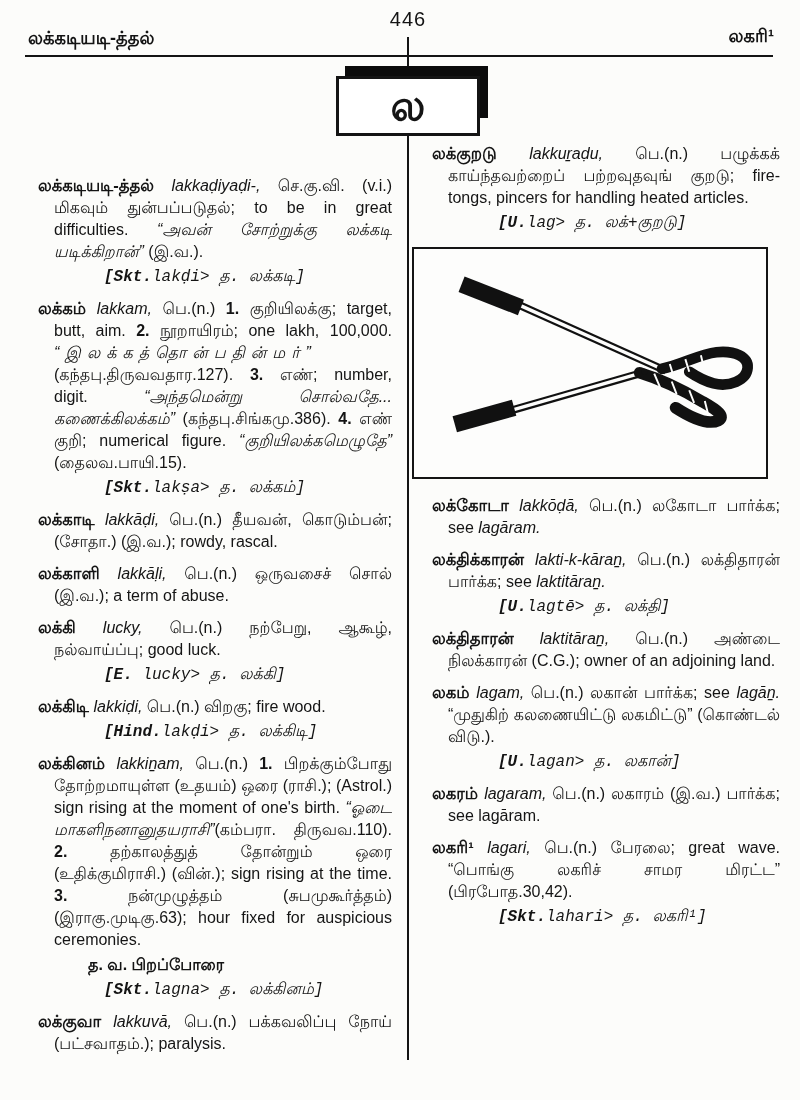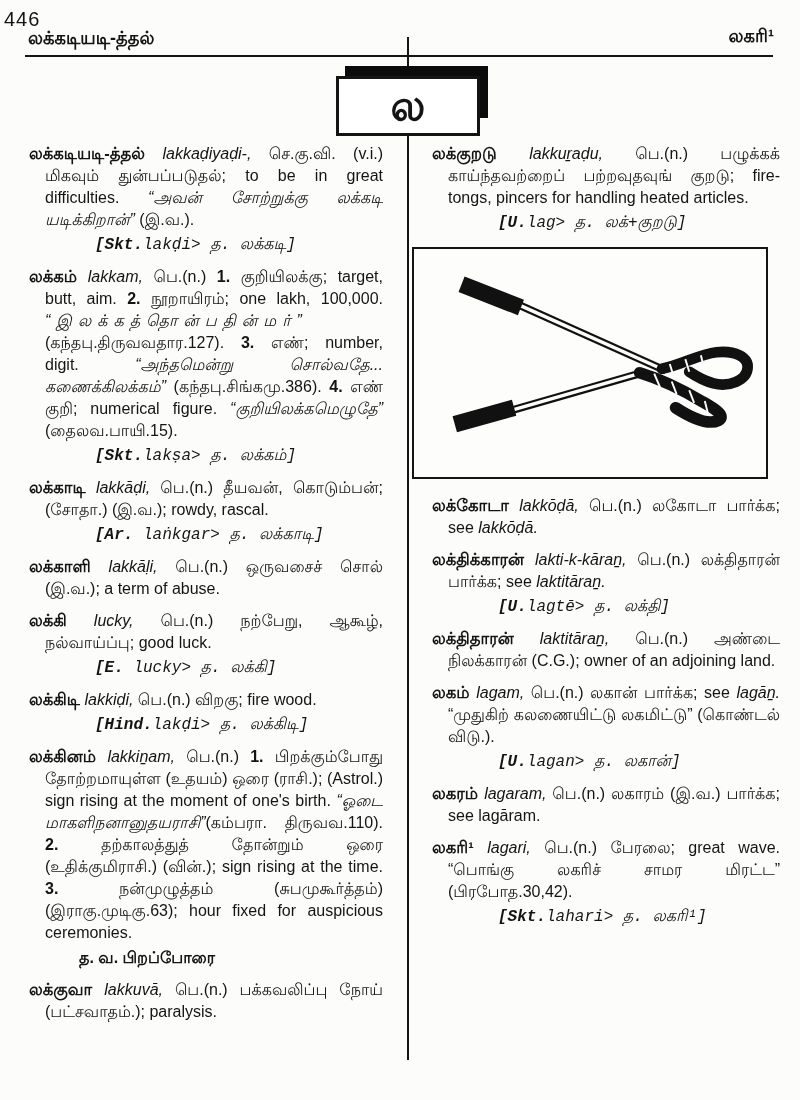--- a/index.html
+++ b/index.html
@@ -2,33 +2,33 @@
 <html><head>
 <meta charset="utf-8">
 <style>
   html,body { margin:0; padding:0; background:#ffffff; }
   .page {
     position:relative; width:800px; height:1100px; overflow:hidden;
     background:#fcfcfa; color:#141414;
     font-family:"Liberation Sans","DejaVu Sans",sans-serif;
   }
   .running-head-left { position:absolute; left:28px; top:28px; font-weight:bold; font-size:18px; }
-  .page-number      { position:absolute; left:4px; right:0; top:8px; font-size:20px; letter-spacing:1px; }
+  .page-number      { position:absolute; left:16px; right:0; top:8px; text-align:center; font-size:20px; letter-spacing:1px; }
   .running-head-right{ position:absolute; right:26px; top:26px; font-weight:bold; font-size:18px; text-align:right; }
   .hrule { position:absolute; left:25px; width:748px; top:55px; height:2px; background:#141414; }
   .vrule { position:absolute; left:407px; top:37px; width:2px; height:1023px; background:#141414; }
   .letterbox-shadow { position:absolute; left:345px; top:66px; width:143px; height:52px; background:#0b0b0b; }
   .letterbox {
     position:absolute; left:336px; top:76px; width:138px; height:54px;
     background:#ffffff; border:3px solid #141414;
     display:flex; align-items:center; justify-content:center;
   }
   .letterbox span { font-size:42px; font-weight:bold; line-height:1; }
   .col { position:absolute; top:142px; font-size:16px; line-height:22px; }
-  .col-left  { left:21px;  width:362px; }
+  .col-left  { left:30px;  width:362px;margin-top:32px; }
   .col-right { left:424px; width:356px; }
   .entry { margin:0 0 9px 0; }
   .para { margin:0; padding-left:24px; text-indent:-16px; text-align:justify; }
   .ety  { margin:3px 0 3px 0; padding-left:74px; font-style:italic;font-family:Liberation Mono, monospace; }
   .tv   { margin:3px 0 0 0;  padding-left:58px; font-weight:bold; }
   .seg-hw   { font-weight:bold; font-size:16.5px; }
   .seg-tr   { font-style:italic; }
   .seg-qt   { font-style:italic; }
   .seg-sp   { font-style:italic; letter-spacing:6px; }
   .seg-b    { font-weight:bold; }
@@ -57,36 +57,36 @@
       <div class="entry">
         <p class="para"><span class="seg-hw">லக்கடியடி-த்தல் </span><span class="seg-tr">lakkaḍiyaḍi-, </span><span class="seg-txt">செ.கு.வி. (v.i.) மிகவும் துன்பப்படுதல்; to be in great difficulties. </span><span class="seg-qt">“அவன் சோற்றுக்கு லக்கடி யடிக்கிறான்” </span><span class="seg-txt">(இ.வ.).</span></p>
         <p class="ety"><span class="seg-etyb">[Skt.</span><span class="seg-tr">lakḍi&gt; த. லக்கடி]</span></p>
       </div>
       <div class="entry">
         <p class="para"><span class="seg-hw">லக்கம் </span><span class="seg-tr">lakkam, </span><span class="seg-txt">பெ.(n.) </span><span class="seg-b">1. </span><span class="seg-txt">குறியிலக்கு; target, butt, aim. </span><span class="seg-b">2. </span><span class="seg-txt">நூறாயிரம்; one lakh, 100,000. </span><span class="seg-sp">“இலக்கத்தொன்பதின்மர்” </span><span class="seg-txt">(கந்தபு.திருவவதார.127). </span><span class="seg-b">3. </span><span class="seg-txt">எண்; number, digit. </span><span class="seg-qt">“அந்தமென்று சொல்வதே... கணைக்கிலக்கம்” </span><span class="seg-txt">(கந்தபு.சிங்கமு.386). </span><span class="seg-b">4. </span><span class="seg-txt">எண் குறி; numerical figure. </span><span class="seg-qt">“குறியிலக்கமெழுதே” </span><span class="seg-txt">(தைலவ.பாயி.15).</span></p>
         <p class="ety"><span class="seg-etyb">[Skt.</span><span class="seg-tr">lakṣa&gt; த. லக்கம்]</span></p>
       </div>
       <div class="entry">
         <p class="para"><span class="seg-hw">லக்காடி </span><span class="seg-tr">lakkāḍi, </span><span class="seg-txt">பெ.(n.) தீயவன், கொடும்பன்; (சோதா.) (இ.வ.); rowdy, rascal.</span></p>
-        <p class="ety"><span class="seg-etyb">[Ar. </span><span class="seg-tr">laṅkgar&gt; த. லக்காடி]</span></p>
       </div>
       <div class="entry">
         <p class="para"><span class="seg-hw">லக்காளி </span><span class="seg-tr">lakkāḷi, </span><span class="seg-txt">பெ.(n.) ஒருவசைச் சொல் (இ.வ.); a term of abuse.</span></p>
       </div>
       <div class="entry">
         <p class="para"><span class="seg-hw">லக்கி </span><span class="seg-tr">lucky, </span><span class="seg-txt">பெ.(n.) நற்பேறு, ஆகூழ், நல்வாய்ப்பு; good luck.</span></p>
         <p class="ety"><span class="seg-etyb">[E. </span><span class="seg-tr">lucky&gt; த. லக்கி]</span></p>
       </div>
       <div class="entry">
         <p class="para"><span class="seg-hw">லக்கிடி </span><span class="seg-tr">lakkiḍi, </span><span class="seg-txt">பெ.(n.) விறகு; fire wood.</span></p>
         <p class="ety"><span class="seg-etyb">[Hind.</span><span class="seg-tr">lakḍi&gt; த. லக்கிடி]</span></p>
       </div>
       <div class="entry">
         <p class="para"><span class="seg-hw">லக்கினம் </span><span class="seg-tr">lakkiṉam, </span><span class="seg-txt">பெ.(n.) </span><span class="seg-b">1. </span><span class="seg-txt">பிறக்கும்போது தோற்றமாயுள்ள (உதயம்) ஒரை (ராசி.); (Astrol.) sign rising at the moment of one's birth. </span><span class="seg-qt">“ஓடை மாகளிநனானுதயராசி”</span><span class="seg-txt">(கம்பரா. திருவவ.110). </span><span class="seg-b">2. </span><span class="seg-txt">தற்காலத்துத் தோன்றும் ஒரை (உதிக்குமிராசி.) (வின்.); sign rising at the time. </span><span class="seg-b">3. </span><span class="seg-txt">நன்முழுத்தம் (சுபமுகூர்த்தம்) (இராகு.முடிகு.63); hour fixed for auspicious ceremonies.</span></p>
         <p class="tv"><span class="seg-b">த. வ. பிறப்போரை</span></p>
+        <p class="ety"><span class="seg-etyb">[Skt.</span><span class="seg-tr">lagna&gt; த. லக்கினம்]</span></p>
       </div>
       <div class="entry">
         <p class="para"><span class="seg-hw">லக்குவா </span><span class="seg-tr">lakkuvā, </span><span class="seg-txt">பெ.(n.) பக்கவலிப்பு நோய் (பட்சவாதம்.); paralysis.</span></p>
       </div>
     </div>
   <div class="col col-right">
       <div class="entry">
         <p class="para"><span class="seg-hw">லக்குறடு </span><span class="seg-tr">lakkuṟaḍu, </span><span class="seg-txt">பெ.(n.) பழுக்கக் காய்ந்தவற்றைப் பற்றவுதவுங் குறடு; fire-tongs, pincers for handling heated articles.</span></p>
         <p class="ety"><span class="seg-etyb">[U.</span><span class="seg-tr">lag&gt; த. லக்+குறடு]</span></p>
         <div class="figure-box">
@@ -102,21 +102,21 @@
     <path d="M98 50 L252 119" stroke="#fdfdfc" stroke-width="3.5" fill="none"></path>
     <path d="M42 30 L103 54" stroke="#111" stroke-width="17" fill="none"></path>
     <path d="M248 117 C268 113 286 102 304 100 C323 98 337 105 336 116 C335 129 317 136 301 132 C290 129 282 124 276 120" stroke="#111" stroke-width="11" fill="none" stroke-linecap="round"></path>
     <ellipse cx="321" cy="115" rx="9" ry="6.5" fill="#fdfdfc"></ellipse>
     <path d="M256 112 l4 13 M272 107 l4 13 M288 103 l3 13" stroke="#fdfdfc" stroke-width="2" fill="none"></path>
     <circle cx="230" cy="120" r="3" fill="#111"></circle>
   </svg>
         </div>
       </div>
       <div class="entry">
-        <p class="para"><span class="seg-hw">லக்கோடா </span><span class="seg-tr">lakkōḍā, </span><span class="seg-txt">பெ.(n.) லகோடா பார்க்க; see </span><span class="seg-tr">lakkōḍā.</span></p>
+        <p class="para"><span class="seg-hw">லக்கோடா </span><span class="seg-tr">lakkōḍā, </span><span class="seg-txt">பெ.(n.) லகோடா பார்க்க; see </span><span class="seg-tr">lagāram.</span></p>
       </div>
       <div class="entry">
         <p class="para"><span class="seg-hw">லக்திக்காரன் </span><span class="seg-tr">lakti-k-kāraṉ, </span><span class="seg-txt">பெ.(n.) லக்திதாரன் பார்க்க; see </span><span class="seg-tr">laktitāraṉ.</span></p>
         <p class="ety"><span class="seg-etyb">[U.</span><span class="seg-tr">lagtē&gt; த. லக்தி]</span></p>
       </div>
       <div class="entry">
         <p class="para"><span class="seg-hw">லக்திதாரன் </span><span class="seg-tr">laktitāraṉ, </span><span class="seg-txt">பெ.(n.) அண்டை நிலக்காரன் (C.G.); owner of an adjoining land.</span></p>
       </div>
       <div class="entry">
         <p class="para"><span class="seg-hw">லகம் </span><span class="seg-tr">lagam, </span><span class="seg-txt">பெ.(n.) லகான் பார்க்க; see </span><span class="seg-tr">lagāṉ. </span><span class="seg-txt">“முதுகிற் கலணையிட்டு லகமிட்டு” (கொண்டல் விடு.).</span></p>

